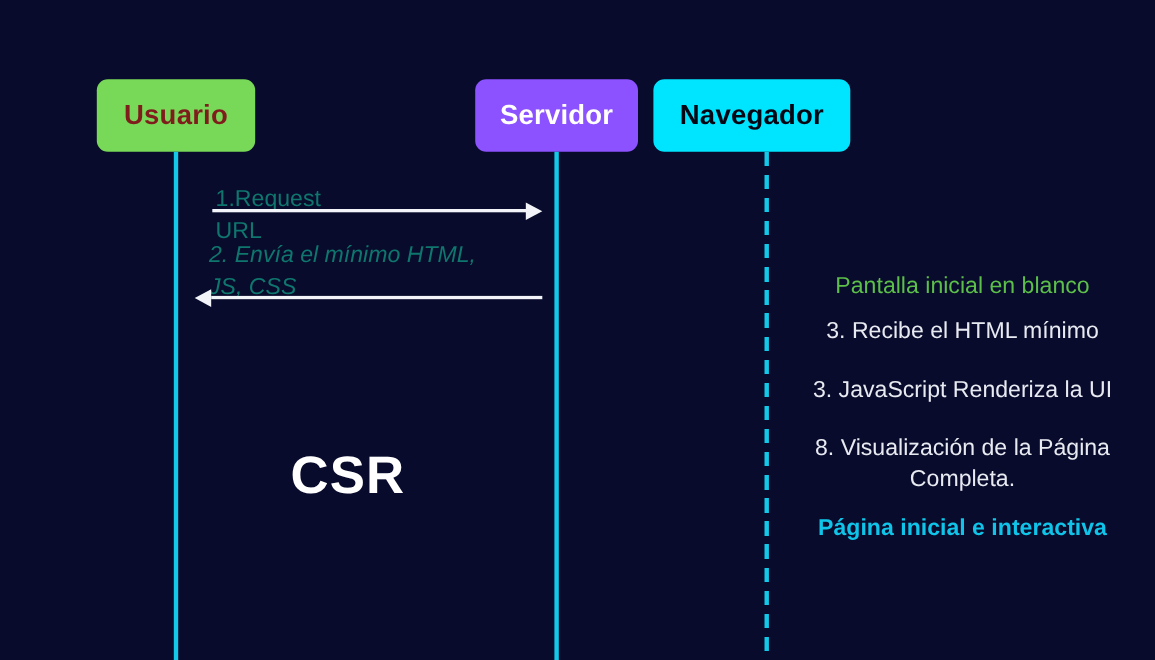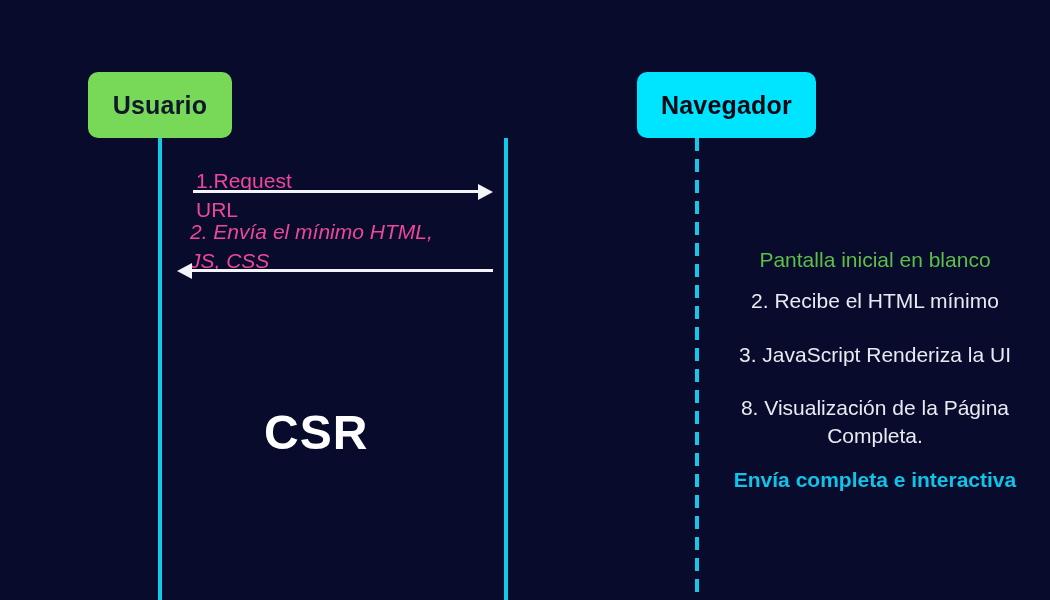--- a/index.html
+++ b/index.html
@@ -32,30 +32,30 @@
   .actor-label {
     font-weight: bold;
     font-size: 25px;
     letter-spacing: 0.2px;
     white-space: nowrap;
   }
   #actor-usuario {
     left: 88px; top: 72px; width: 144px; height: 66px;
     background: #77D957;
   }
-  #actor-usuario .actor-label { color: #0f172a; }
+  #actor-usuario .actor-label { color: #7f1d1d; }
 
   #actor-servidor {
     left: 432px; top: 72px; width: 148px; height: 66px;
     background: #8C52FF;
   }
   #actor-servidor .actor-label { color: #FFFFFF; }
 
   #actor-navegador {
-    left: 637px; top: 72px; width: 179px; height: 66px;
+    left: 594px; top: 72px; width: 179px; height: 66px;
     background: #00E5FF;
   }
   #actor-navegador .actor-label { color: #050814; }
 
   
   .lifeline-solid {
     position: absolute;
     width: 4px;
     background: #14C8E8;
   }
@@ -70,21 +70,21 @@
       to bottom,
       #14C8E8 0px, #14C8E8 13px,
       rgba(0,0,0,0) 13px, rgba(0,0,0,0) 21px
     );
   }
 
   
   .msg { position: absolute; }
   .msg-label {
     position: absolute;
-    color: #ec4899;
+    color: #0f766e;
     font-size: 21px;
     line-height: 29px;
     white-space: pre-line;
   }
   .msg-line {
     position: absolute;
     height: 3px;
     background: #F2F4FA;
   }
   .arrowhead {
@@ -141,20 +141,23 @@
 </style>
 </head>
 <body>
 
 <div id="diagram">
 
   <div class="actor-box" id="actor-usuario">
     <span class="actor-label">Usuario</span>
   </div>
 
+  <div class="actor-box" id="actor-servidor">
+    <span class="actor-label">Servidor</span>
+  </div>
 
   <div class="actor-box" id="actor-navegador">
     <span class="actor-label">Navegador</span>
   </div>
 
   <div class="lifeline-solid" id="lifeline-usuario"></div>
   <div class="lifeline-solid" id="lifeline-servidor"></div>
   <div id="lifeline-navegador"></div>
 
   <div class="msg" id="msg-request-url">
@@ -167,19 +170,19 @@
     <div class="msg-label">2. Envía el mínimo HTML,
 JS, CSS</div>
     <div class="msg-line"></div>
     <div class="arrowhead arrowhead-left"></div>
   </div>
 
   <div id="diagram-title">CSR</div>
 
   <div id="browser-notes">
     <p class="note note-blank" id="note-pantalla">Pantalla inicial en blanco</p>
-    <p class="note note-step" id="note-recibe">2. Recibe el HTML mínimo</p>
+    <p class="note note-step" id="note-recibe">3. Recibe el HTML mínimo</p>
     <p class="note note-step" id="note-renderiza">3. JavaScript Renderiza la UI</p>
     <p class="note note-step" id="note-visualiza">8. Visualización de la Página Completa.</p>
-    <p class="note note-final" id="note-final">Envía completa e interactiva</p>
+    <p class="note note-final" id="note-final">Página inicial e interactiva</p>
   </div>
 
 </div>
 
 </body></html>

